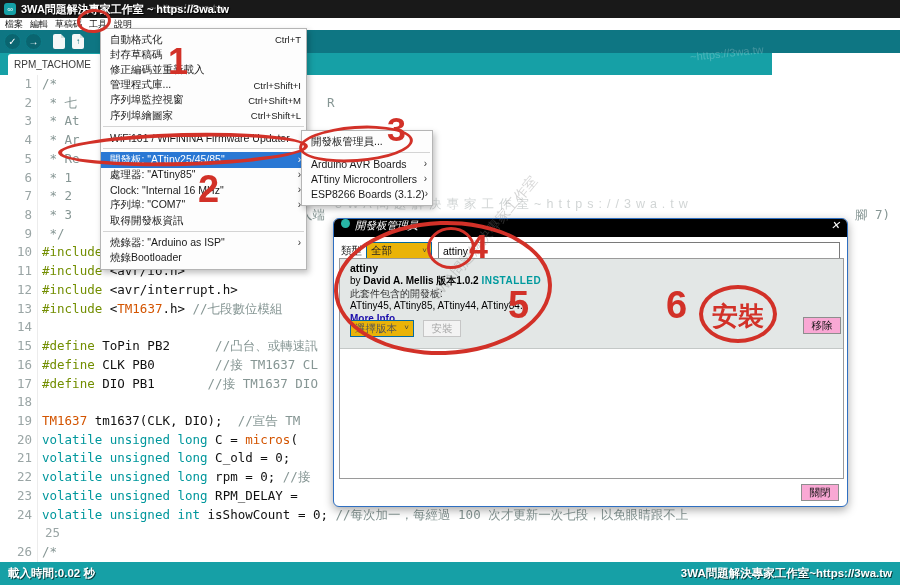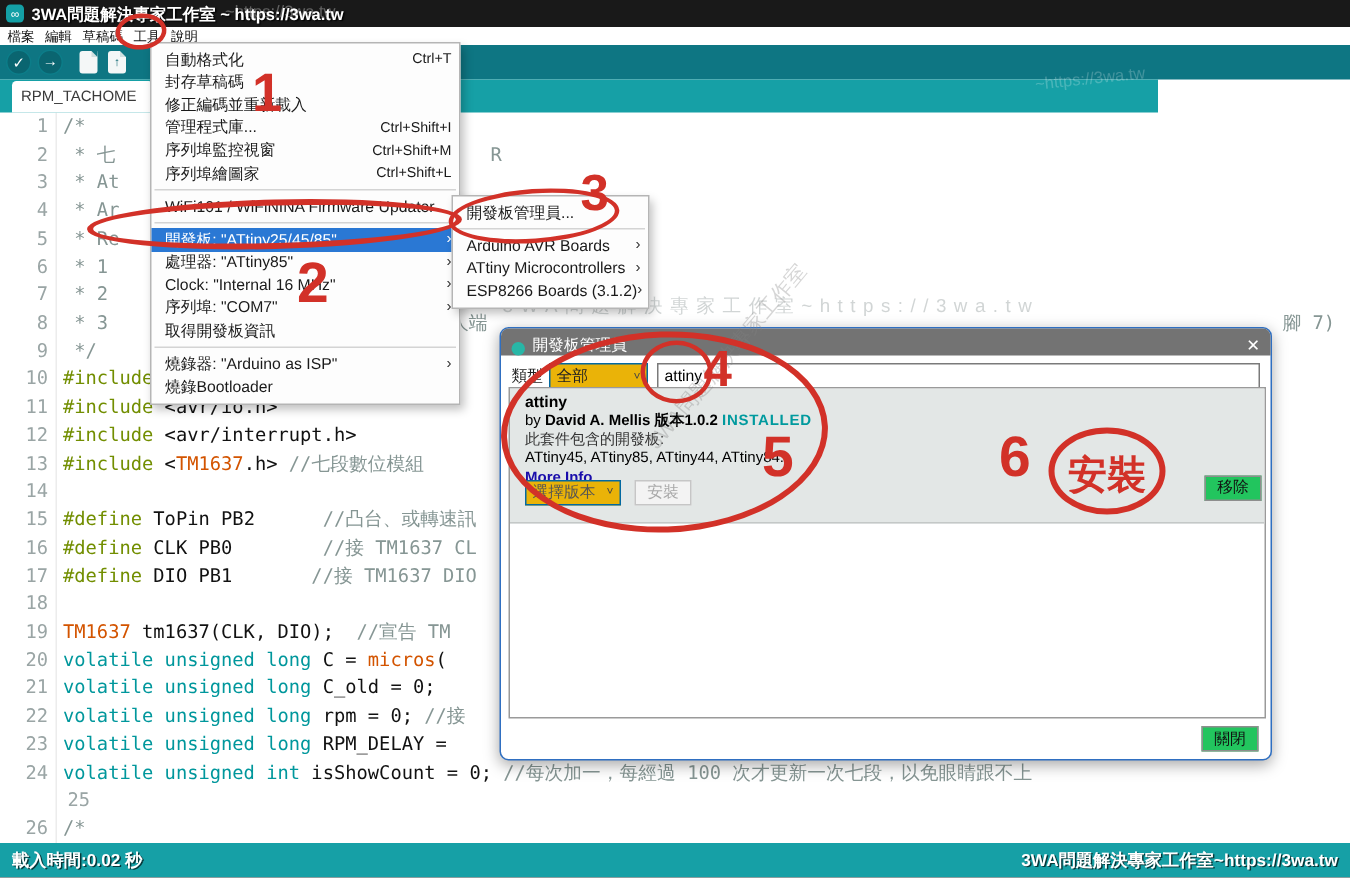--- a/index.html
+++ b/index.html
@@ -56,41 +56,41 @@
   .menu-item{display:flex;align-items:center;height:15.2px;padding:0 5px 0 9px;font-size:10.5px;
              color:#1a1a1a;white-space:nowrap;}
   .mi-sc{margin-left:auto;font-size:9.5px;color:#1a1a1a;}
   .mi-arr{margin-left:auto;font-size:10px;color:#333;line-height:1;}
   .menu-item.hl{background:#2a78d4;color:#fff;}
   .menu-item.hl .mi-arr,.menu-item.hl .mi-sc{color:#fff;}
   .menu-sep{height:1px;background:#d4d4d4;margin:3px 2px;}
   
   .dialog{position:absolute;left:333px;top:218px;width:515px;height:289px;background:#fff;
           border:1px solid #2f6fc1;border-radius:6px;box-shadow:0 3px 10px rgba(0,0,0,.35);z-index:15;}
-  .dlg-title{height:18px;background:#737373;border-radius:5px 5px 0 0;display:flex;align-items:flex-end;padding:0 7px;}
+  .dlg-title{height:18px;background:#000000;border-radius:5px 5px 0 0;display:flex;align-items:flex-start;padding:0 7px;font-style:italic;}
   .dlg-ic{width:9px;height:9px;border-radius:50%;background:#28b6a6;margin-right:5px;}
   .dlg-tt{color:#fff;font-size:10.5px;}
   .dlg-close{margin-left:auto;color:#fff;font-size:11px;cursor:default;}
   .dlg-controls{position:absolute;top:23px;left:7px;right:7px;height:17px;display:flex;align-items:center;font-size:10.5px;color:#222;}
   .sel{border:1px solid #0369a1;background:#eab308;height:17px;display:flex;align-items:center;
        padding:0 4px;font-size:10.5px;color:#222;}
   .sel .arr{margin-left:auto;font-size:8px;color:#444;padding-left:4px;}
   .inp{border:1px solid #7a7a7a;height:17px;font-size:10.5px;padding:0 4px;
        font-family:"Liberation Sans",sans-serif;outline:none;}
   .dlg-list{position:absolute;left:5px;top:39px;width:505px;height:221px;border:1px solid #9a9a9a;background:#fff;overflow:hidden;}
   .pkg{height:90px;background:#e3e7e6;border-bottom:1px solid #c4c8c7;padding:2px 10px;font-size:10px;position:relative;color:#000;}
   .pkg div{line-height:10.8px;margin-top:2px;}
   .pkg-name{font-size:10.5px;font-weight:bold;}
   .b{font-weight:bold;}
   .installed{font-weight:bold;color:#009a9e;letter-spacing:.5px;}
   .pkg-desc{color:#333;}
   .more{color:#1a0dab;text-decoration:underline;font-weight:bold;}
   .pkg-ctrls{position:absolute;left:10px;top:57px;display:flex;align-items:center;gap:9px;}
   .btn{height:17px;min-width:38px;font-size:10.5px;display:flex;align-items:center;justify-content:center;
-       background:#22c55e;border:1px solid #8e8e8e;padding:0 6px;color:#111;}
+       background:#f9a8d4;border:1px solid #8e8e8e;padding:0 6px;color:#111;}
   .btn.dis{color:#a8a8a8;border-color:#c6c6c6;background:#f3f3f3;}
   .remove-btn{position:absolute;right:2px;top:56px;}
   .close-btn{position:absolute;right:8px;bottom:5px;}
   
   .ann{position:absolute;border:3px solid #d23128;border-radius:50%;z-index:40;pointer-events:none;}
   .ann-num{position:absolute;color:#d23128;font-weight:bold;z-index:40;pointer-events:none;line-height:1;}
   .install-callout{position:absolute;left:703px;top:299px;width:70px;text-align:center;color:#d23128;
                    font-size:26px;font-weight:bold;z-index:41;pointer-events:none;}
   
   .wm{position:absolute;pointer-events:none;white-space:nowrap;}

